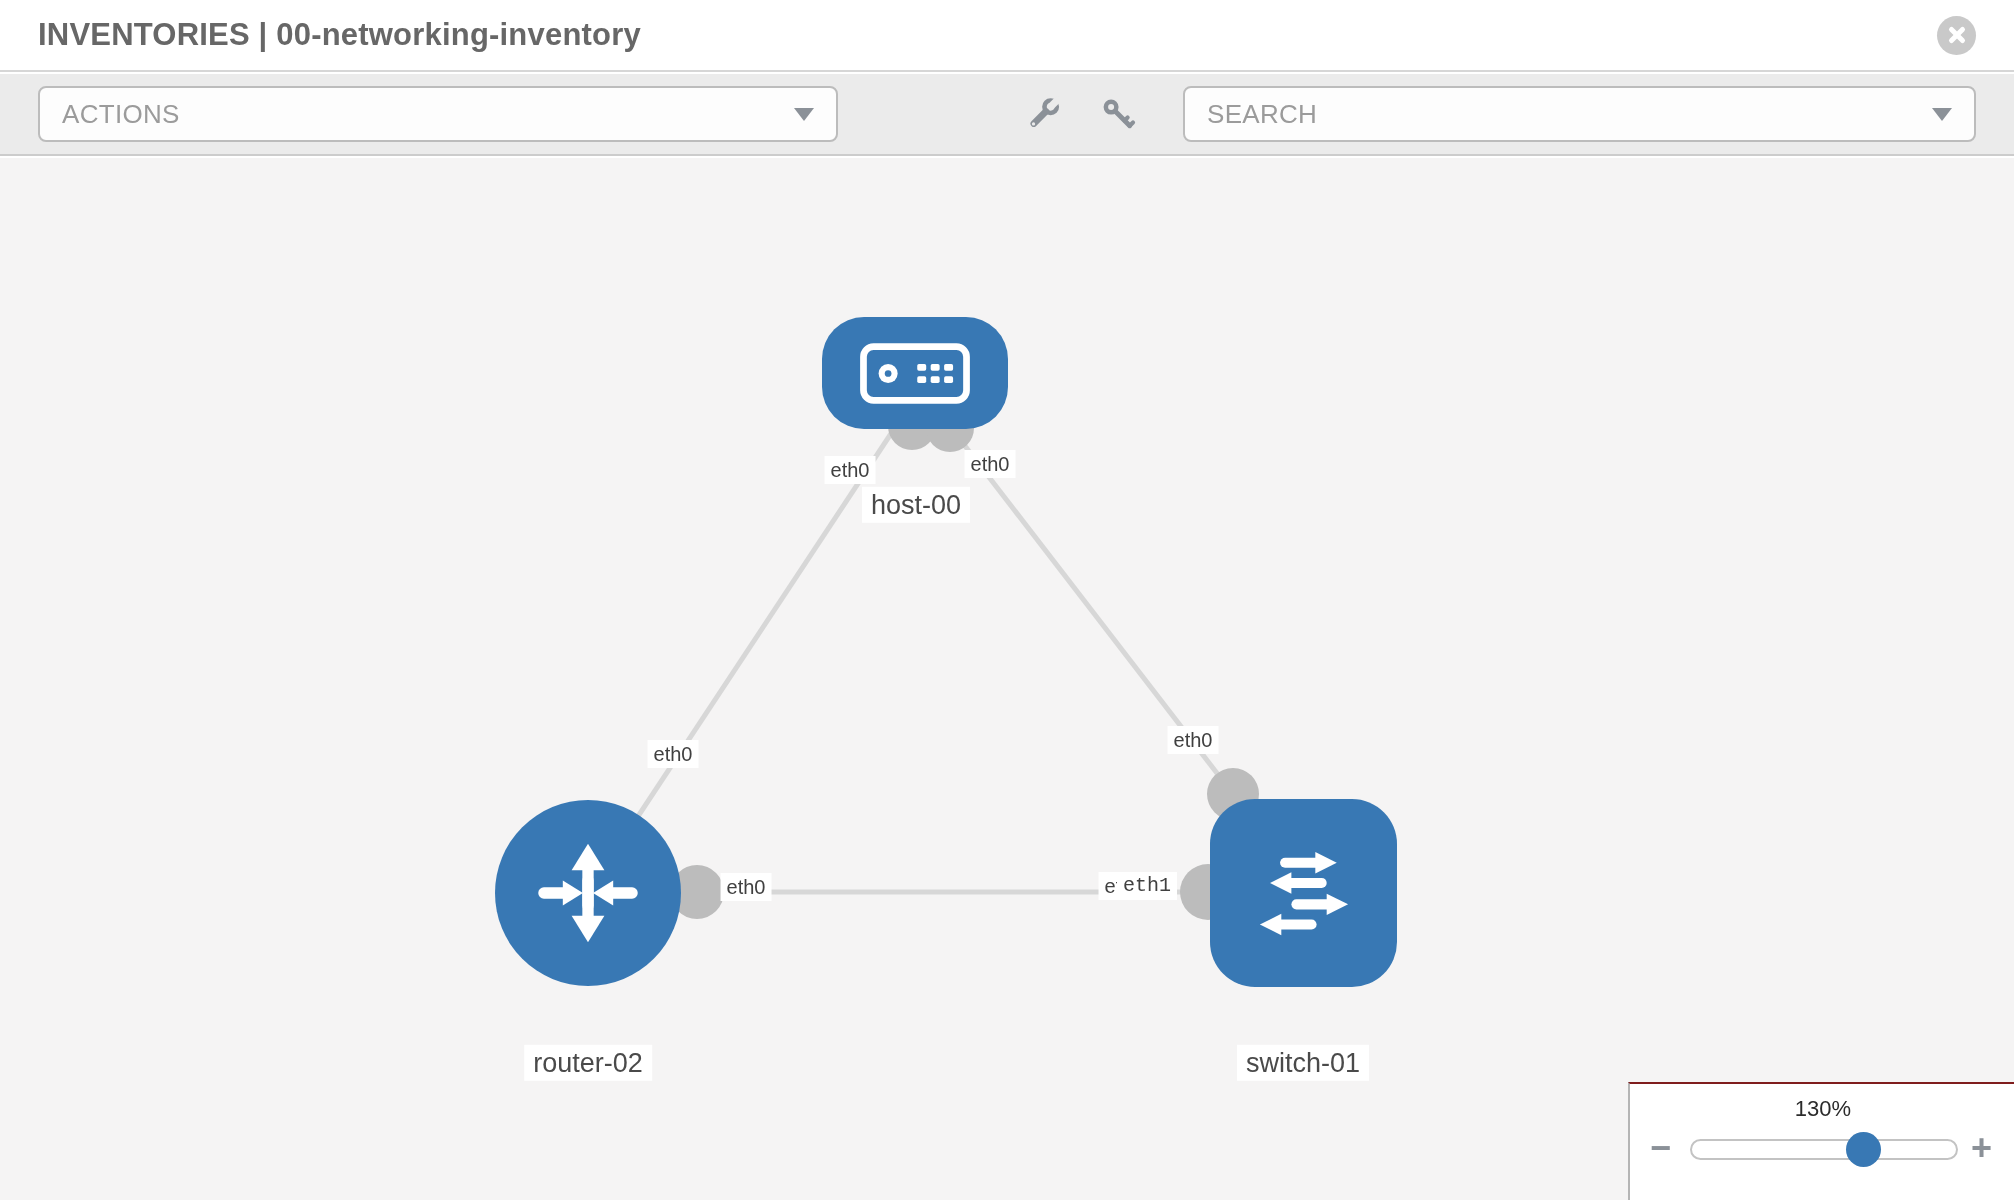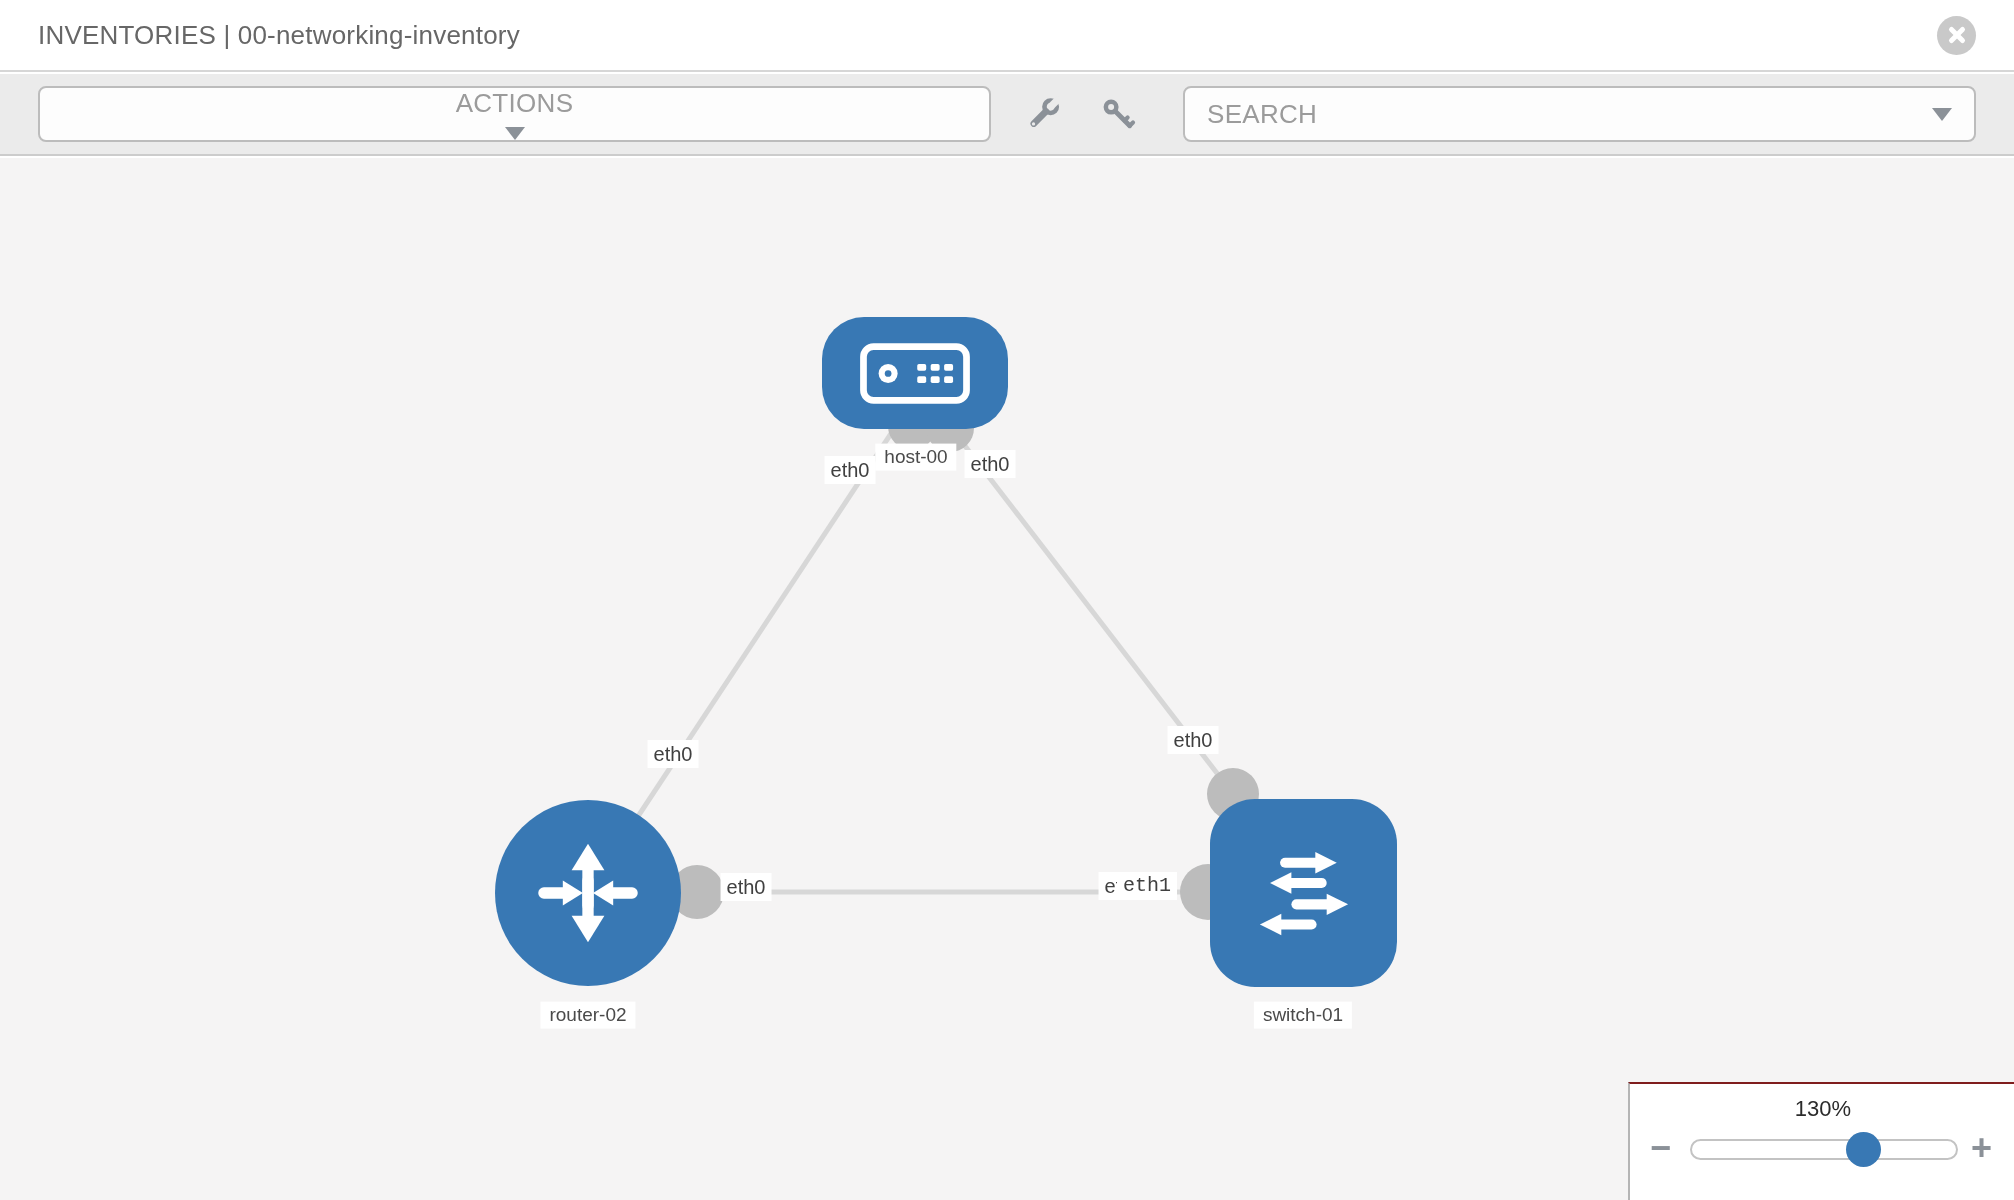--- a/index.html
+++ b/index.html
@@ -5,56 +5,56 @@
   * { margin:0; padding:0; box-sizing:border-box; }
   html,body { width:2014px; height:1200px; overflow:hidden;
     font-family:"Liberation Sans", sans-serif; background:#ffffff; }
 
   .app { position:relative; width:2014px; height:1200px; background:#ffffff; }
 
   
   .header { position:absolute; left:0; top:0; width:2014px; height:72px;
     background:#ffffff; border-bottom:2px solid #d6d6d6;
     display:flex; align-items:center; padding:0 38px; }
-  .title { font-size:26px; font-weight:normal; color:#676767; letter-spacing:.2px; }
+  .title { font-size:31px; font-weight:bold; color:#676767; letter-spacing:.2px; }
   .close-btn { margin-left:auto; width:39px; height:39px; border-radius:50%;
     background:#c9c9c9; display:flex; align-items:center; justify-content:center;
     cursor:pointer; }
 
   
   .toolbar { position:absolute; left:0; top:74px; width:2014px; height:82px;
     background:#ebebeb; border-bottom:2px solid #cccccc;
     display:flex; align-items:center; padding:0 38px; }
   .select { height:56px; background:#fdfdfd; border:2px solid #bcbcbc;
     border-radius:8px; display:flex; align-items:center;
     justify-content:space-between; padding:0 22px; cursor:pointer; }
   .select .sel-label { font-size:26px; color:#9b9b9b; letter-spacing:.3px; }
   .caret { width:0; height:0; border-left:10px solid transparent;
     border-right:10px solid transparent; border-top:13px solid #8b9198; }
-  .sel-actions { width:953px;flex-direction:column; }
+  .sel-actions { width:800px; }
   .sel-search { width:793px; margin-left:46px; }
   .tool-icons { margin-left:auto; display:flex; align-items:center; gap:36px; }
   .tool-btn { width:38px; height:38px; display:flex; align-items:center;
     justify-content:center; cursor:pointer; }
 
   
   .canvas { position:absolute; left:0; top:158px; width:2014px; height:1042px;
     background:#f5f4f4; }
   .links-layer { position:absolute; left:0; top:0; z-index:1; }
 
   .node { position:absolute; z-index:3; background:#3878b4; display:flex;
     align-items:center; justify-content:center; cursor:pointer; }
   .node-host   { left:822px; top:159px;  width:186px; height:112px; border-radius:42px; }
   .node-router { left:495px; top:642px;  width:186px; height:186px; border-radius:50%; }
   .node-switch { left:1210px; top:641px; width:187px; height:188px; border-radius:45px; }
 
   .chip { position:absolute; transform:translate(-50%,-50%); background:#ffffff;
     color:#404040; font-size:20px; line-height:1.2; padding:2px 6px;
     white-space:nowrap; z-index:4; }
-  .node-label { font-size:19px; color:#4a4a4a; padding:2px 9px; z-index:5; }
+  .node-label { font-size:27px; color:#4a4a4a; padding:2px 9px; z-index:5;margin-top:48px; }
 
   .chip-host-l  { left:850px;  top:312px; }
   .chip-host-r  { left:990px;  top:306px; }
   .lbl-host     { left:916px;  top:299px; }
   .chip-rtr-up  { left:673px;  top:596px; }
   .chip-rtr-r   { left:746px;  top:729px; }
   .chip-sw-up   { left:1193px; top:582px; }
   .chip-sw-l-behind { left:1124px; top:728px; z-index:4; }
   .chip-sw-l    { left:1147px; top:728px; z-index:5;font-family:Liberation Mono, monospace; }
   .lbl-router   { left:588px;  top:857px; }

